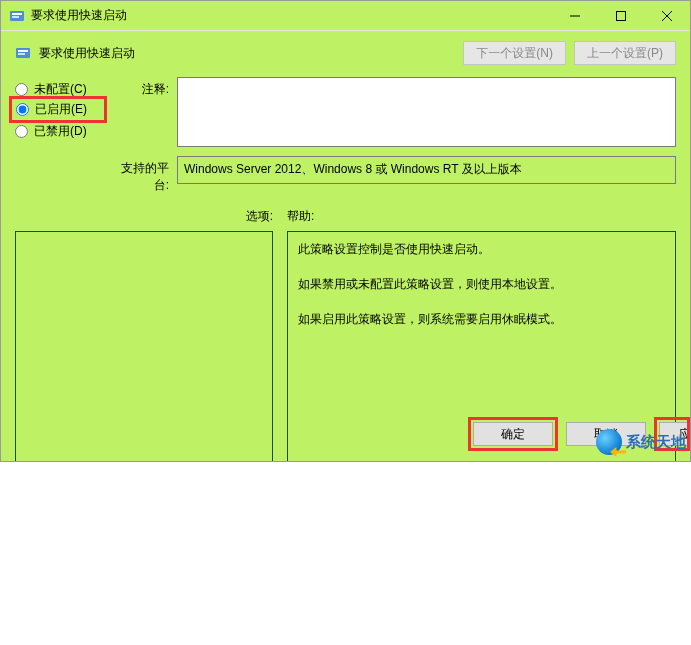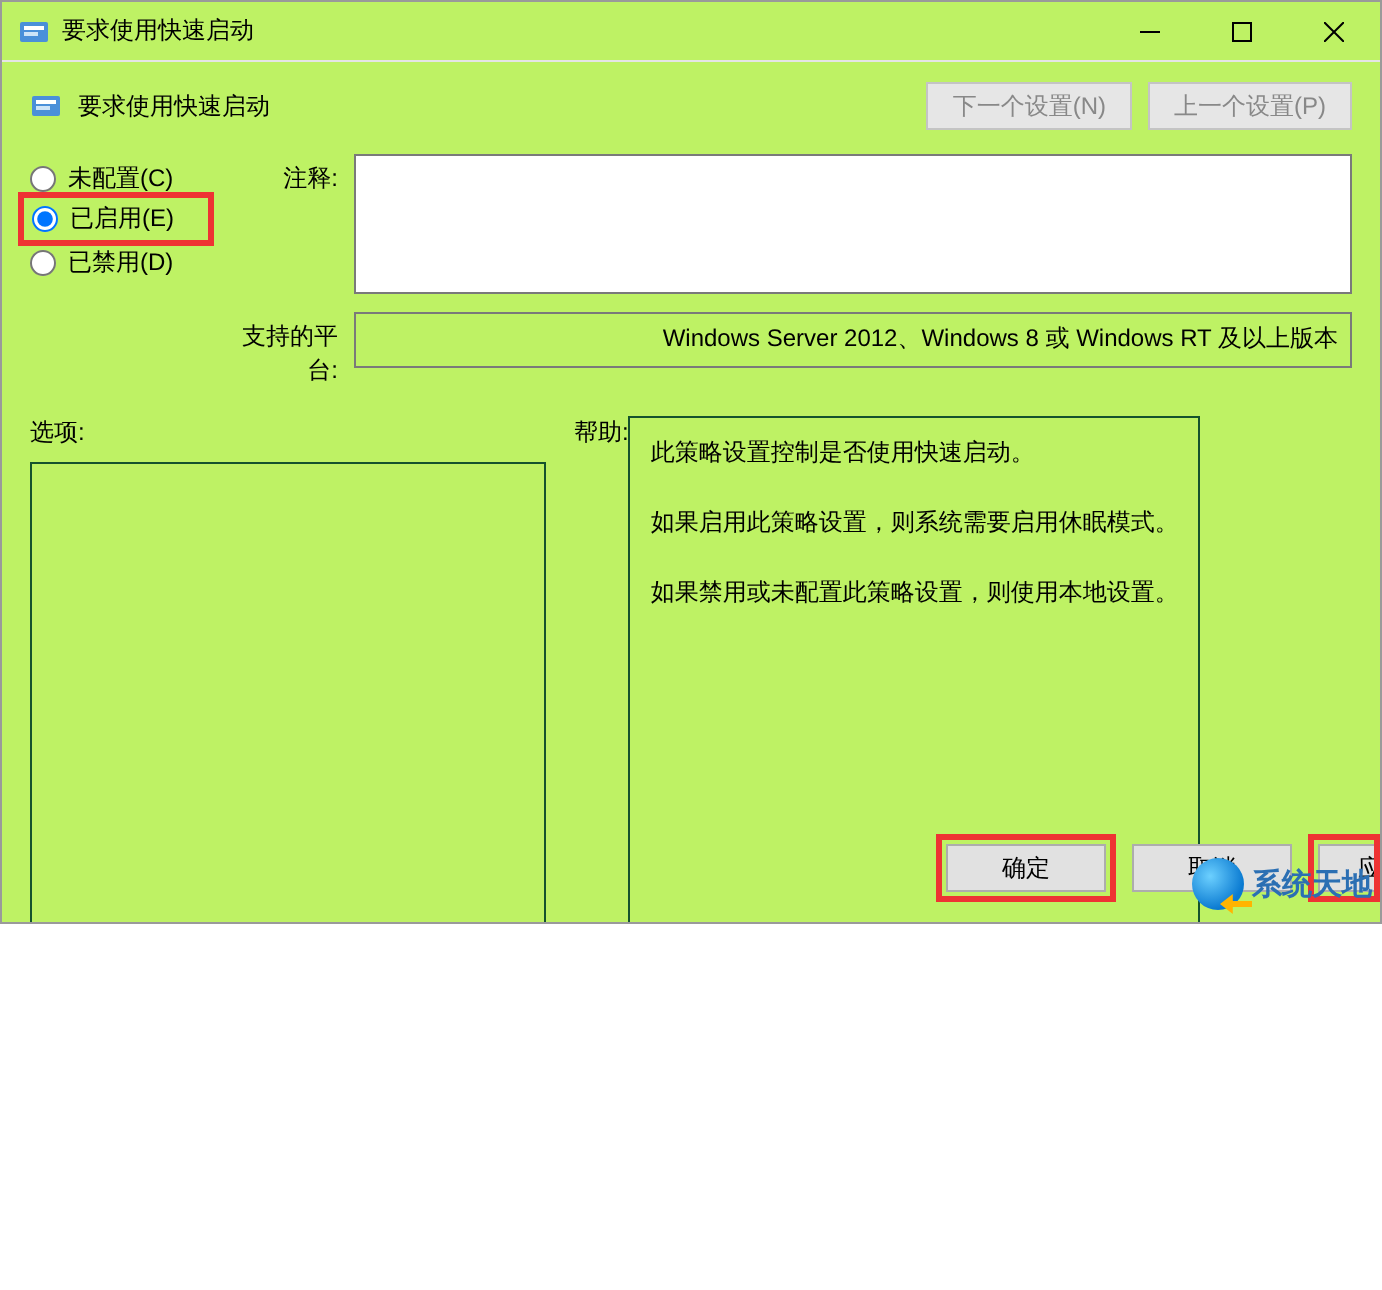--- a/index.html
+++ b/index.html
@@ -27,27 +27,27 @@
   .left-col { width: 92px; padding-top: 4px; }
   .right-label { width: 70px; text-align: right; padding-right: 8px; padding-top: 4px; }
   .right-content { flex: 1; }
 
   .radio-group { display: flex; flex-direction: column; gap: 0; }
   .radio-item { display: flex; align-items: center; gap: 6px; }
   .radio-item input { margin: 0; }
   .highlight { border: 3px solid #e33; padding: 2px 4px; margin-left: -6px; margin-top: -2px; }
 
   textarea.comment { width: 100%; height: 70px; resize: none; border: 1px solid #7a7a7a; font-family: inherit; font-size: 12px; padding: 2px 4px; overflow-y: scroll; }
-  .platform-box { width: 100%; height: 28px; border: 1px solid #7a7a7a; padding: 4px 6px; overflow-y: scroll; text-align: right; }
+  .platform-box { width: 100%; height: 28px; border: 1px solid #7a7a7a; padding: 4px 6px; overflow-y: scroll; }
 
   .columns { display: flex; gap: 14px; padding: 0 14px; margin-top: 14px; }
   .col-label { padding-bottom: 6px; }
   .col-box { border: 1px solid #14532d; height: 310px; overflow-y: scroll; padding: 8px 10px; font-size: 12px; line-height: 1.6; }
-  .col-left { flex: 0 0 258px; display: flex; flex-direction: column; }
-  .col-right { flex: 1; display: flex; }
+  .col-left { flex: 0 0 258px; display: flex; flex-direction: column; text-align: right; }
+  .col-right { flex: 1; display: flex; flex-direction: column; }
   .help-para { margin: 0 0 16px 0; }
 
   .footer { position: absolute; bottom: 10px; right: 0; display: flex; align-items: center; padding-right: 0; }
   .footer .btn { width: 80px; justify-content: center; }
   .ok-wrap { border: 3px solid #e33; padding: 2px; margin-right: 8px; }
   .apply-wrap { border: 3px solid #e33; padding: 2px; margin-left: 8px; width:36px; overflow:hidden; }
   .apply-wrap .btn { width: 80px; }
 
   
   .watermark { position: absolute; right: 4px; bottom: 6px; display: flex; align-items: center; gap: 4px; font-size: 15px; font-weight: 700; color: #2b6fb3; pointer-events: none; }
@@ -146,22 +146,22 @@
 
   <div class="columns">
     <div class="col-left">
       <div class="col-label">选项:</div>
       <div class="col-box"><span></span></div>
     </div>
     <div class="col-right">
       <div class="col-label">帮助:</div>
       <div class="col-box">
         <p class="help-para">此策略设置控制是否使用快速启动。</p>
+        <p class="help-para">如果禁用或未配置此策略设置，则使用本地设置。</p>
         <p class="help-para">如果启用此策略设置，则系统需要启用休眠模式。</p>
-        <p class="help-para">如果禁用或未配置此策略设置，则使用本地设置。</p>
       </div>
     </div>
   </div>
 
   <div class="footer">
     <span class="ok-wrap">
       <button class="btn">确定</button>
     </span>
     <button class="btn">取消</button>
     <span class="apply-wrap">

